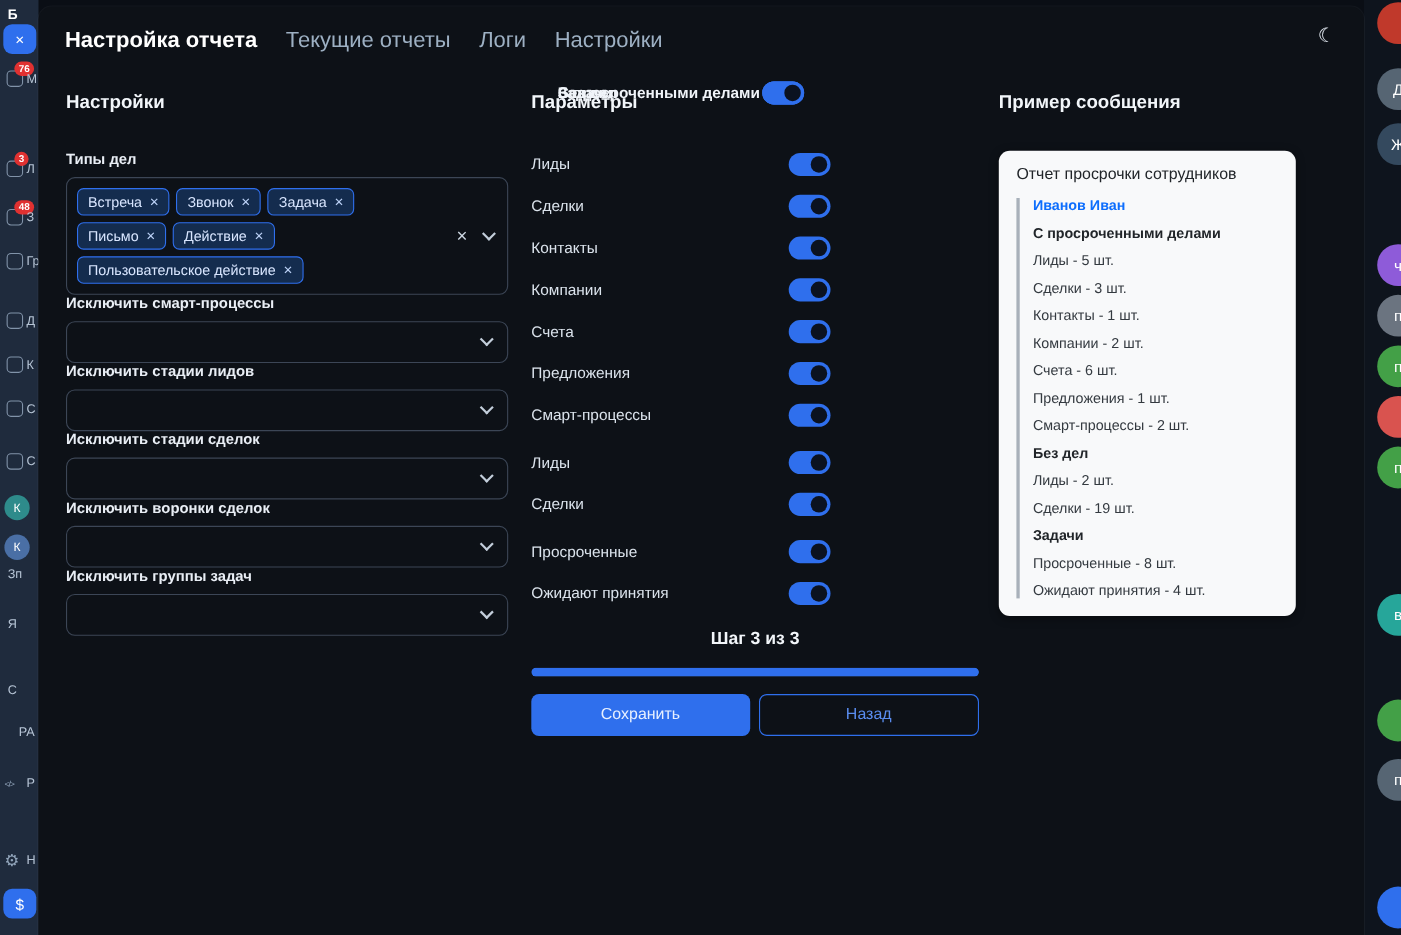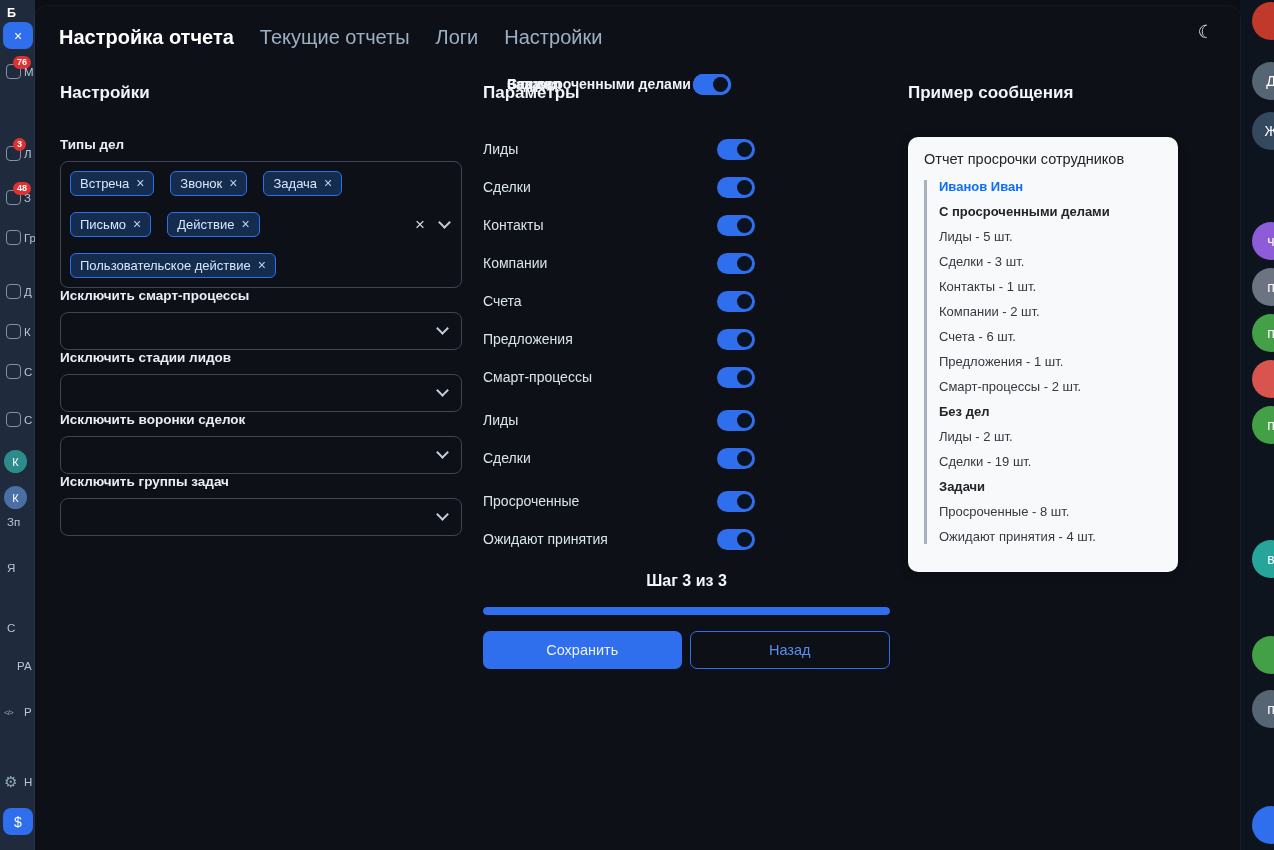--- a/index.html
+++ b/index.html
@@ -33,21 +33,21 @@
   .content{position:absolute;top:56px;left:0;right:0;bottom:0}
   .col{position:absolute;top:0;padding-top:21px}
   .col-settings{left:25px;width:402px}
   .col-params{left:448px;width:407px}
   .col-preview{left:873px;width:270px}
   h2{font-size:17px;font-weight:700;color:#f2f6fa;line-height:20px;margin-bottom:34px}
 
   
   .field-label{font-size:13.5px;font-weight:700;color:#e9eef5;margin-bottom:9px}
   .multiselect{display:flex;border:1px solid #3c4656;border-radius:8px;padding:9px 12px 9px 9px;min-height:96px;background:#0d1117}
-  .chips{flex:1;display:flex;flex-wrap:wrap;gap:16px;align-content:flex-start}
+  .chips{flex:1;display:flex;flex-wrap:wrap;gap:6px;align-content:flex-start}
   .chip{display:inline-flex;align-items:center;gap:7px;background:#142c4e;border:1px solid #2f6fed;color:#d9e6ff;border-radius:6px;padding:3px 9px;font-size:13px;line-height:17px;cursor:default}
   .chip-x{color:#bcd2f7;font-size:14px;cursor:pointer}
   .ms-controls{display:flex;align-items:center;gap:15px;padding-left:8px}
   .clear-x{color:#cdd7e2;font-size:17px;line-height:1;cursor:pointer}
   .chevron{width:9px;height:9px;border-right:2px solid #c3cedb;border-bottom:2px solid #c3cedb;transform:rotate(45deg);margin-top:-5px}
   .select-group{}
   .select-box{position:relative;height:38px;border:1px solid #3c4656;border-radius:8px;background:#0d1117;cursor:pointer}
   .select-box .chevron{position:absolute;right:14px;top:16px}
 
   
@@ -60,21 +60,21 @@
   .toggle .knob{position:absolute;top:3px;right:3px;width:15px;height:15px;border-radius:50%;background:#0b1220}
   .step-label{margin-top:20px;text-align:center;font-size:16px;font-weight:700;color:#f2f6fa;line-height:19px}
   .progress{margin-top:17px;height:8px;border-radius:4px;background:#1c2636;overflow:hidden}
   .progress .bar{height:100%;background:#2f6fed;border-radius:4px}
   .btn-row{display:flex;gap:8px;margin-top:16px}
   .btn{flex:1;height:38px;border-radius:7px;font-size:14.5px;display:flex;align-items:center;justify-content:center;cursor:pointer;border:none;font-family:inherit}
   .btn.outline{border:1px solid #2f6fed;color:#5a8df0;background:transparent}
   .btn.solid{background:#2f6fed;color:#e8f0ff}
 
   
-  .preview-card{background:#f8f9fa;border-radius:10px;padding:13px 16px 28px;width:270px;box-shadow:0 2px 8px rgba(0,0,0,.35)}
+  .preview-card{background:#f8f9fa;border-radius:10px;padding:13px 16px 16px;width:270px;box-shadow:0 2px 8px rgba(0,0,0,.35)}
   .card-title{font-size:14.5px;color:#212529;line-height:19px}
   .quote{margin-top:11px;border-left:3px solid #a9b1ba;padding-left:12px}
   .quote-line{font-size:13px;line-height:14px;margin-bottom:11px;color:#343a40}
   .quote-line:last-child{margin-bottom:0}
   .quote-line.name{color:#0d6efd;font-weight:700}
   .quote-line.bold{color:#212529;font-weight:700}
 </style>
 </head>
 <body>
 
@@ -220,20 +220,26 @@
 
         <div>
             <div class="select-group">
               <div class="field-label">Исключить смарт-процессы</div>
               <div class="select-box">
                 <span class="chevron"></span>
               </div>
             </div>
             <div class="select-group">
               <div class="field-label">Исключить стадии лидов</div>
+              <div class="select-box">
+                <span class="chevron"></span>
+              </div>
+            </div>
+            <div class="select-group">
+              <div class="field-label">Исключить стадии сделок</div>
               <div class="select-box">
                 <span class="chevron"></span>
               </div>
             </div>
             <div class="select-group">
               <div class="field-label">Исключить воронки сделок</div>
               <div class="select-box">
                 <span class="chevron"></span>
               </div>
             </div>

